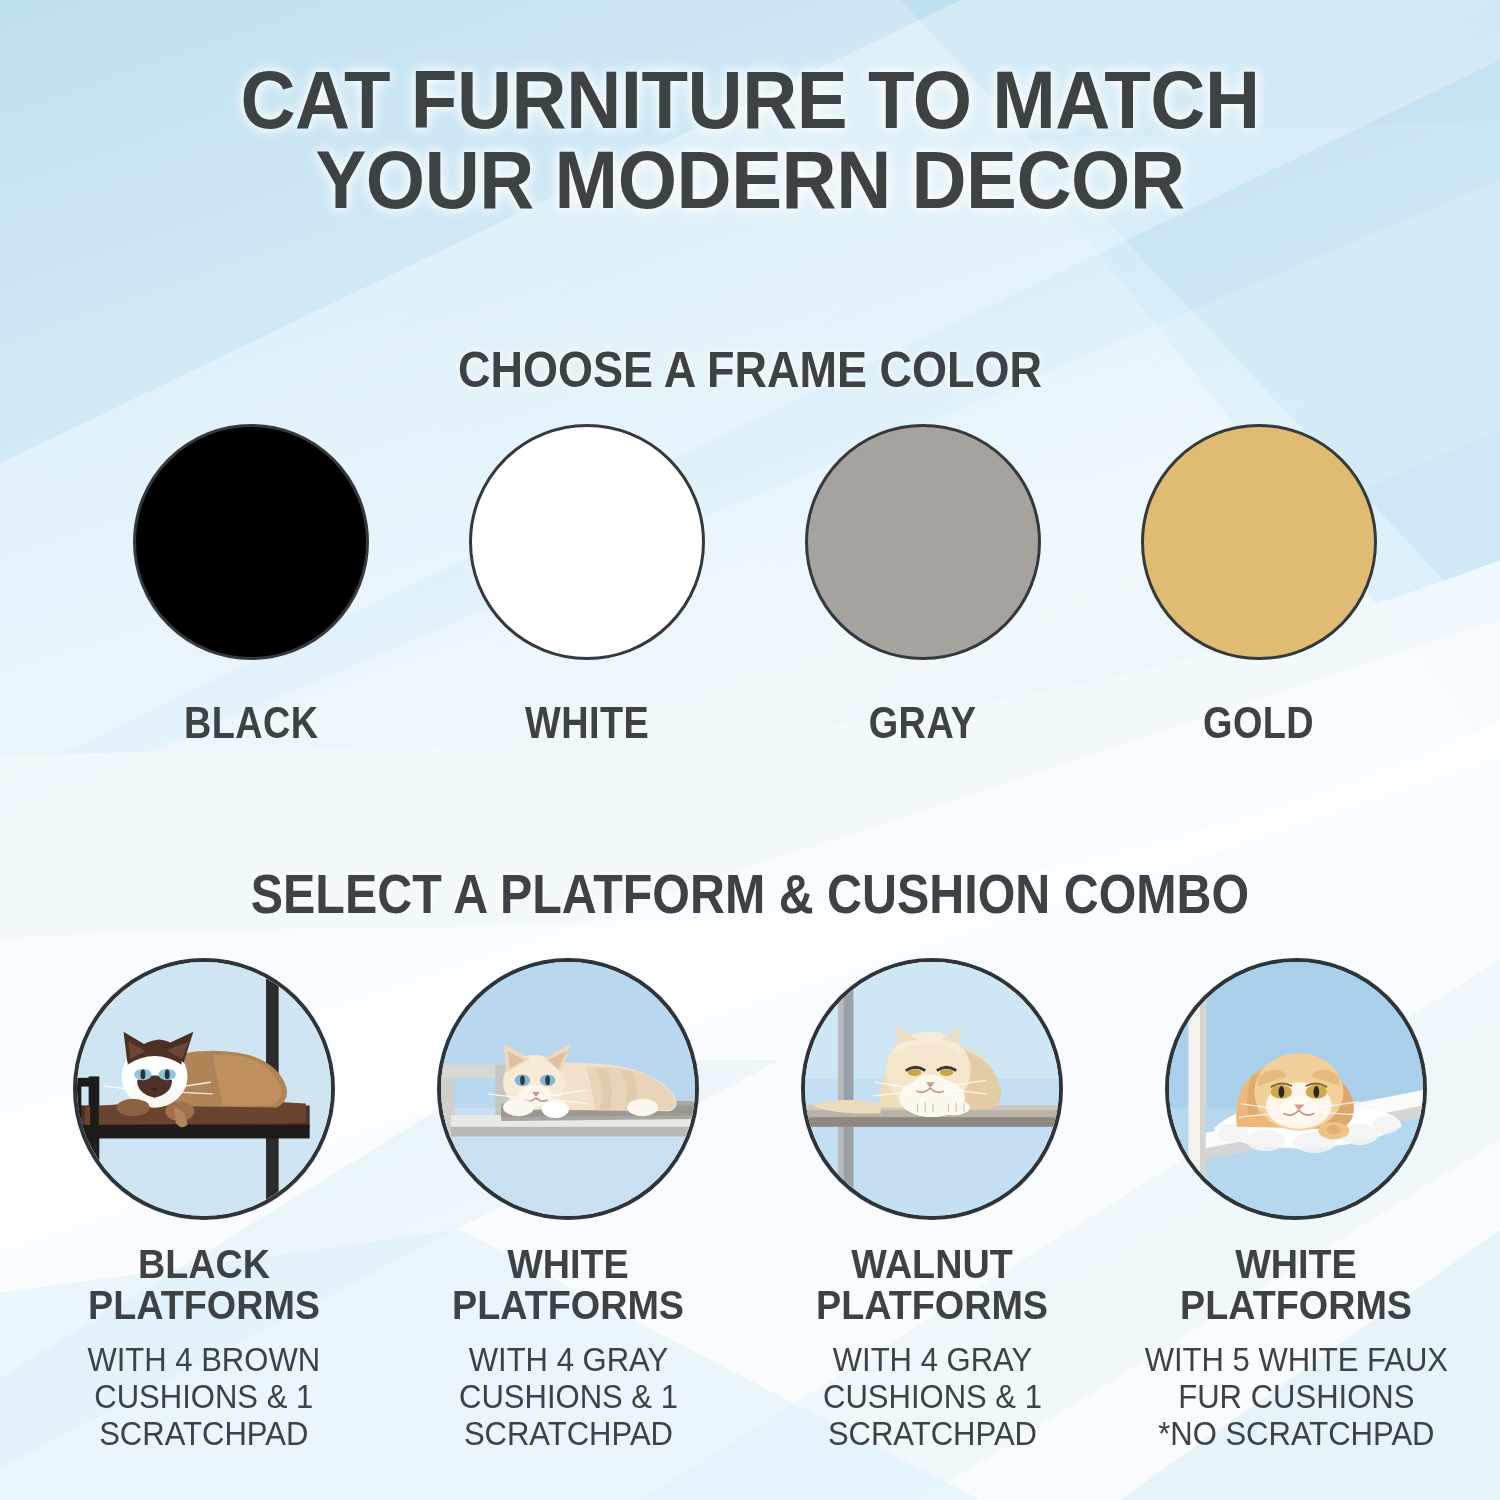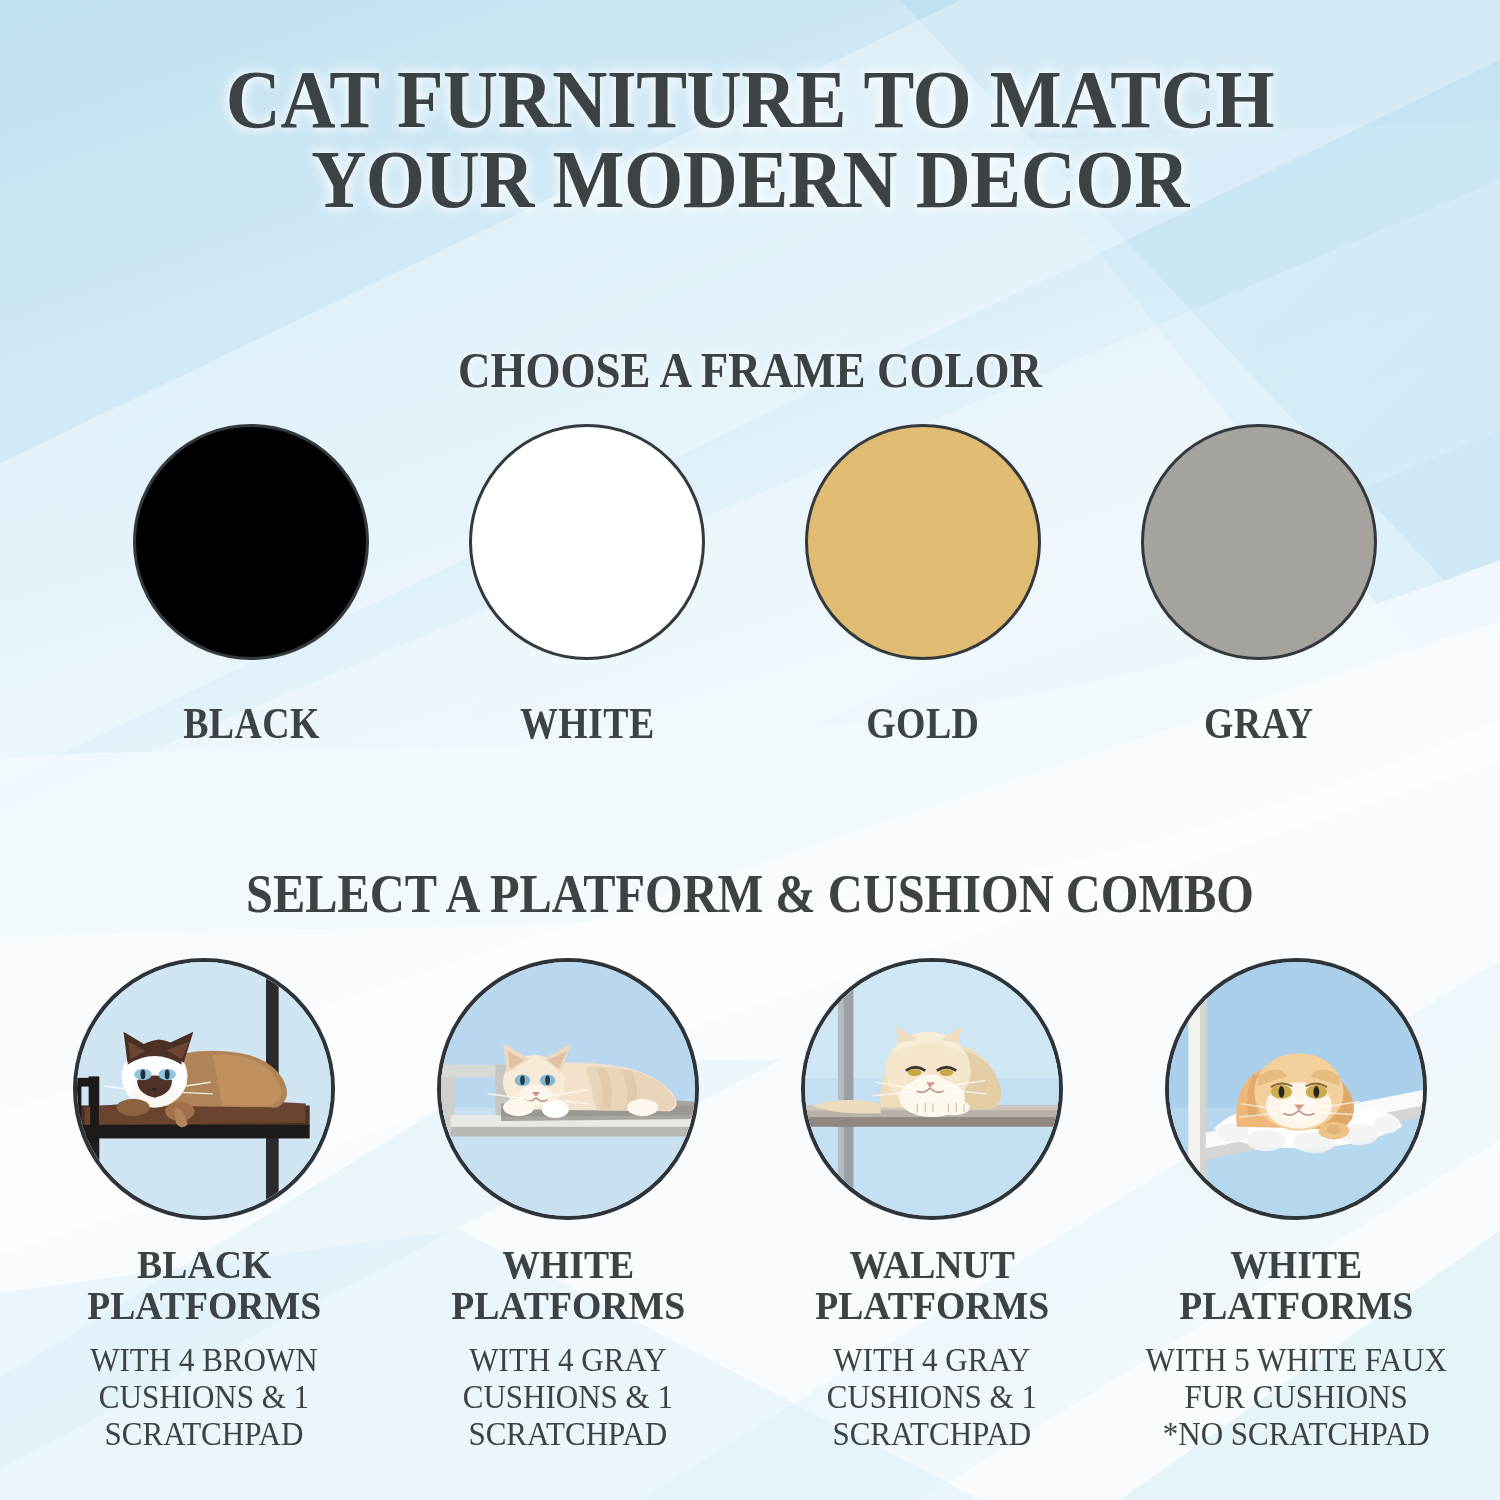--- a/index.html
+++ b/index.html
@@ -5,21 +5,21 @@
   html,body{margin:0;padding:0;}
   body{
     width:1500px;height:1500px;overflow:hidden;
     font-family:"Liberation Sans",sans-serif;
     background:#d7ecf6;
     position:relative;
   }
   .bg{position:absolute;inset:0;overflow:hidden;}
   .bg svg{display:block;width:1500px;height:1500px;}
 
-  .page{position:absolute;inset:0;font-family:Liberation Serif, serif;}
+  .page{position:absolute;inset:0;}
 
   
   .headline{
     position:absolute;top:60px;left:0;width:1500px;
     text-align:center;
     color:#3d4245;
     font-weight:bold;
     font-size:82px;
     line-height:0.98;
     letter-spacing:-0.5px;
@@ -144,27 +144,27 @@
       <div class="swatch" id="sw0" style="background: rgb(0, 0, 0); border-color: rgb(52, 57, 61);"></div>
       <div class="swatch-label">BLACK</div>
     </div>
 
     <div class="swatch-cell">
       <div class="swatch" id="sw1" style="background: rgb(255, 255, 255); border-color: rgb(52, 57, 61);"></div>
       <div class="swatch-label">WHITE</div>
     </div>
 
     <div class="swatch-cell">
+      <div class="swatch" id="sw2" style="background: rgb(166, 162, 157); border-color: rgb(52, 57, 61);"></div>
+      <div class="swatch-label">GRAY</div>
+    </div>
+
+    <div class="swatch-cell">
       <div class="swatch" id="sw3" style="background: rgb(224, 187, 114); border-color: rgb(52, 57, 61);"></div>
       <div class="swatch-label">GOLD</div>
-    </div>
-
-    <div class="swatch-cell">
-      <div class="swatch" id="sw2" style="background: rgb(166, 162, 157); border-color: rgb(52, 57, 61);"></div>
-      <div class="swatch-label">GRAY</div>
     </div>
 
   </div>
 
   <div class="sec-head" id="combo-head">SELECT A PLATFORM &amp; CUSHION COMBO</div>
 
   <div class="combo-row">
 
     <div class="combo-cell">
       <div class="photo">

